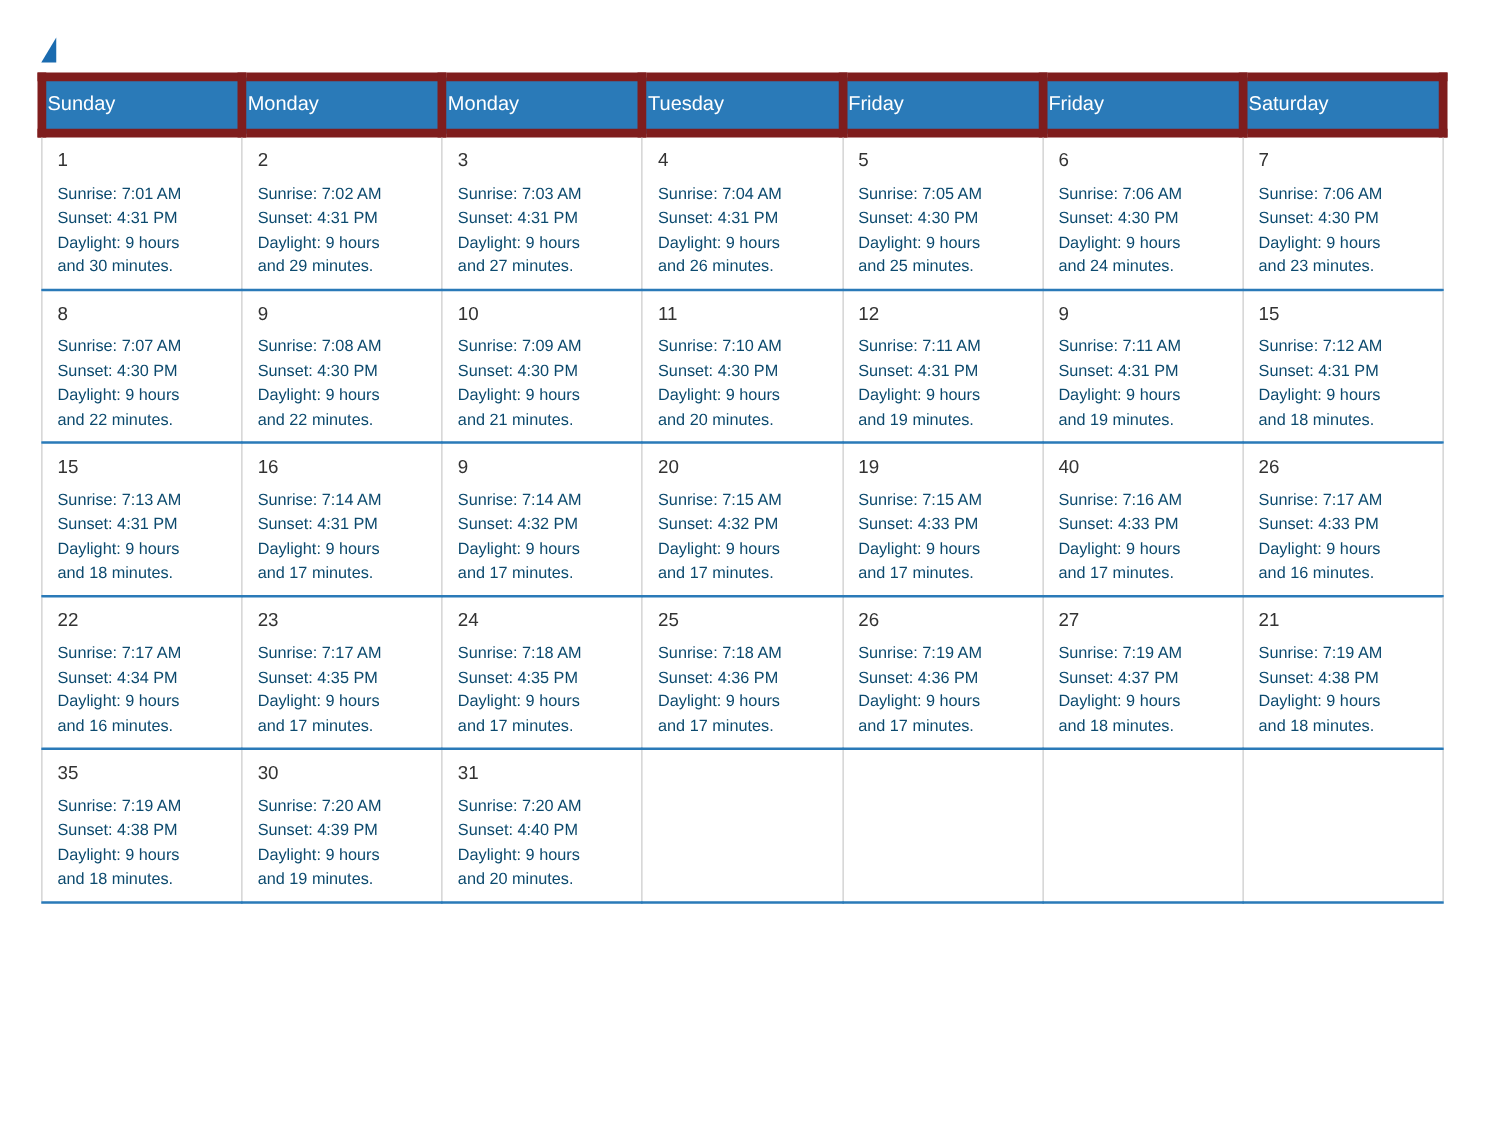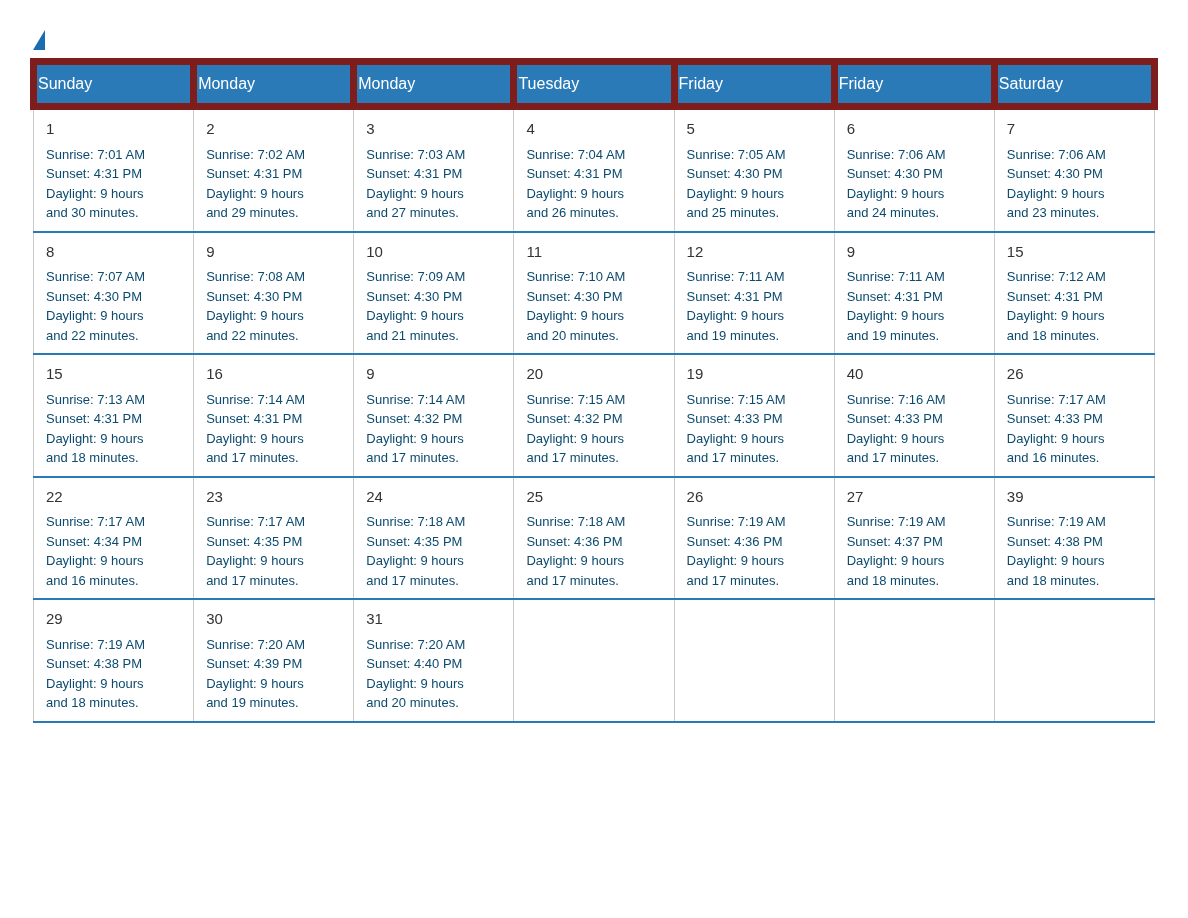--- a/index.html
+++ b/index.html
@@ -240,27 +240,27 @@
       </td>
         <td>
         <span class="day-num">26</span>
         <span class="day-info">Sunrise: 7:19 AM<br>Sunset: 4:36 PM<br>Daylight: 9 hours<br>and 17 minutes.</span>
       </td>
         <td>
         <span class="day-num">27</span>
         <span class="day-info">Sunrise: 7:19 AM<br>Sunset: 4:37 PM<br>Daylight: 9 hours<br>and 18 minutes.</span>
       </td>
         <td>
-        <span class="day-num">39</span>
+        <span class="day-num">21</span>
         <span class="day-info">Sunrise: 7:19 AM<br>Sunset: 4:38 PM<br>Daylight: 9 hours<br>and 18 minutes.</span>
       </td>
       </tr>
       <tr>
         <td>
-        <span class="day-num">29</span>
+        <span class="day-num">35</span>
         <span class="day-info">Sunrise: 7:19 AM<br>Sunset: 4:38 PM<br>Daylight: 9 hours<br>and 18 minutes.</span>
       </td>
         <td>
         <span class="day-num">30</span>
         <span class="day-info">Sunrise: 7:20 AM<br>Sunset: 4:39 PM<br>Daylight: 9 hours<br>and 19 minutes.</span>
       </td>
         <td>
         <span class="day-num">31</span>
         <span class="day-info">Sunrise: 7:20 AM<br>Sunset: 4:40 PM<br>Daylight: 9 hours<br>and 20 minutes.</span>
       </td>

